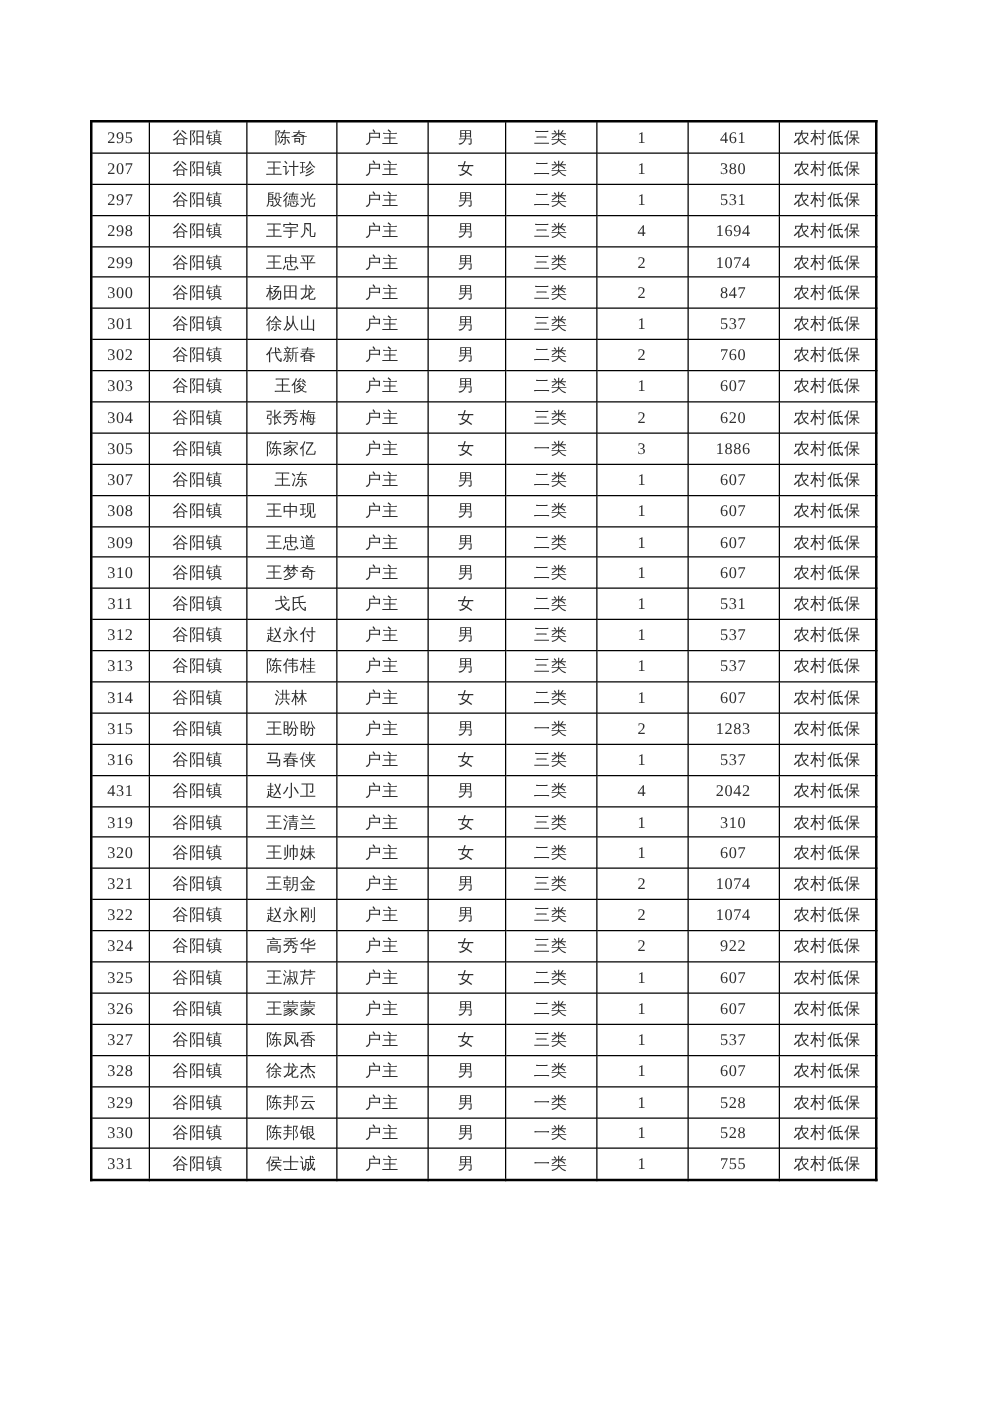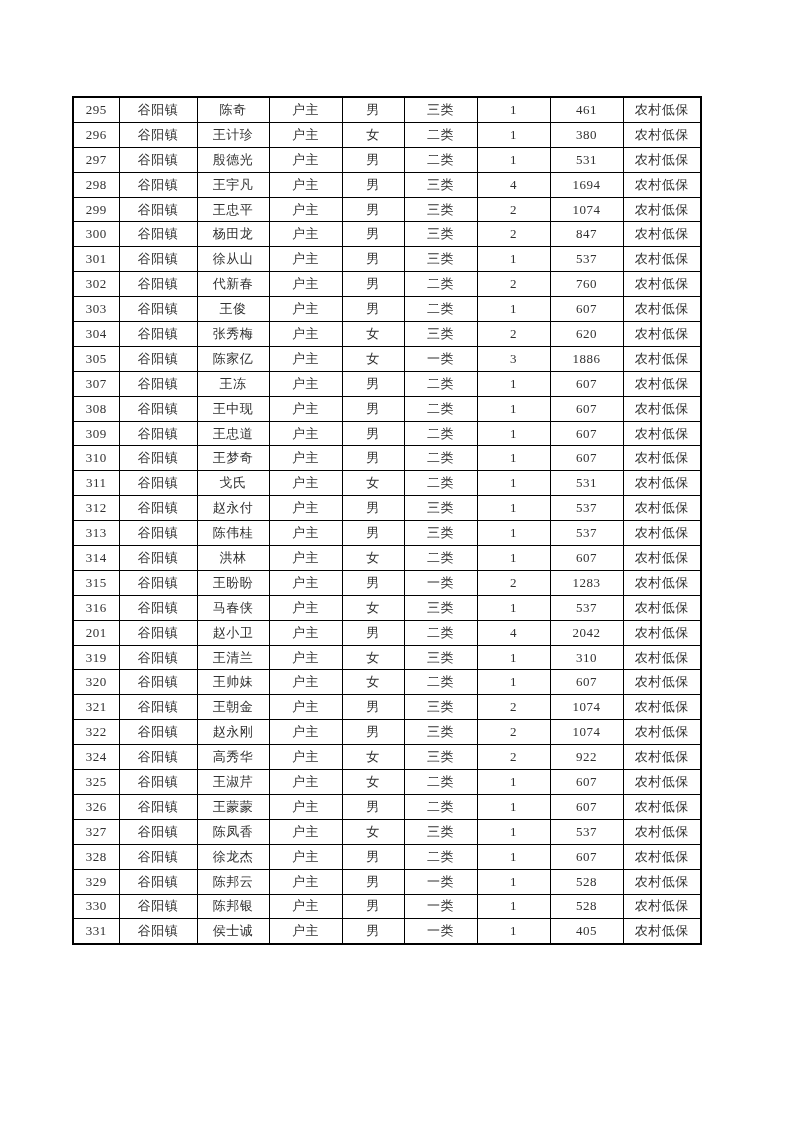--- a/index.html
+++ b/index.html
@@ -64,21 +64,21 @@
           <td>谷阳镇</td>
           <td>陈奇</td>
           <td>户主</td>
           <td>男</td>
           <td>三类</td>
           <td>1</td>
           <td>461</td>
           <td>农村低保</td>
         </tr>
         <tr>
-          <td>296</td>
+          <td>207</td>
           <td>谷阳镇</td>
           <td>王计珍</td>
           <td>户主</td>
           <td>女</td>
           <td>二类</td>
           <td>1</td>
           <td>380</td>
           <td>农村低保</td>
         </tr>
         <tr>
@@ -284,21 +284,21 @@
           <td>谷阳镇</td>
           <td>马春侠</td>
           <td>户主</td>
           <td>女</td>
           <td>三类</td>
           <td>1</td>
           <td>537</td>
           <td>农村低保</td>
         </tr>
         <tr>
-          <td>201</td>
+          <td>431</td>
           <td>谷阳镇</td>
           <td>赵小卫</td>
           <td>户主</td>
           <td>男</td>
           <td>二类</td>
           <td>4</td>
           <td>2042</td>
           <td>农村低保</td>
         </tr>
         <tr>
@@ -423,18 +423,18 @@
           <td>农村低保</td>
         </tr>
         <tr>
           <td>331</td>
           <td>谷阳镇</td>
           <td>侯士诚</td>
           <td>户主</td>
           <td>男</td>
           <td>一类</td>
           <td>1</td>
-          <td>405</td>
+          <td>755</td>
           <td>农村低保</td>
         </tr>
       </tbody>
   </table>
 </div>
 
 </body></html>

